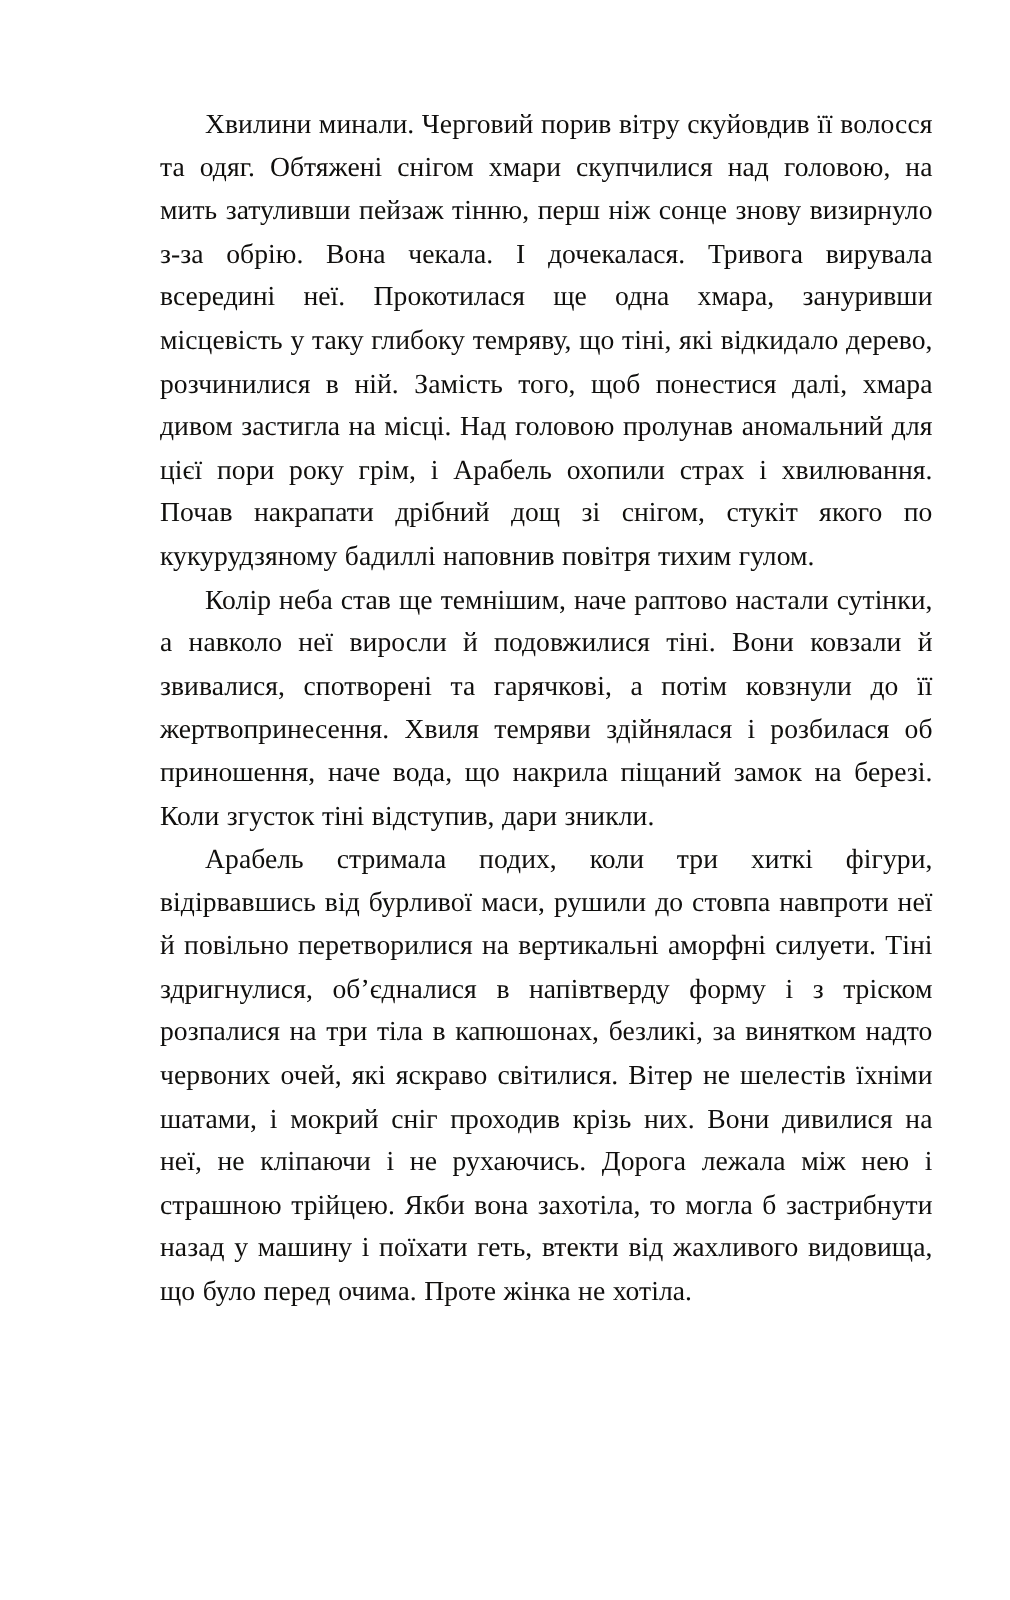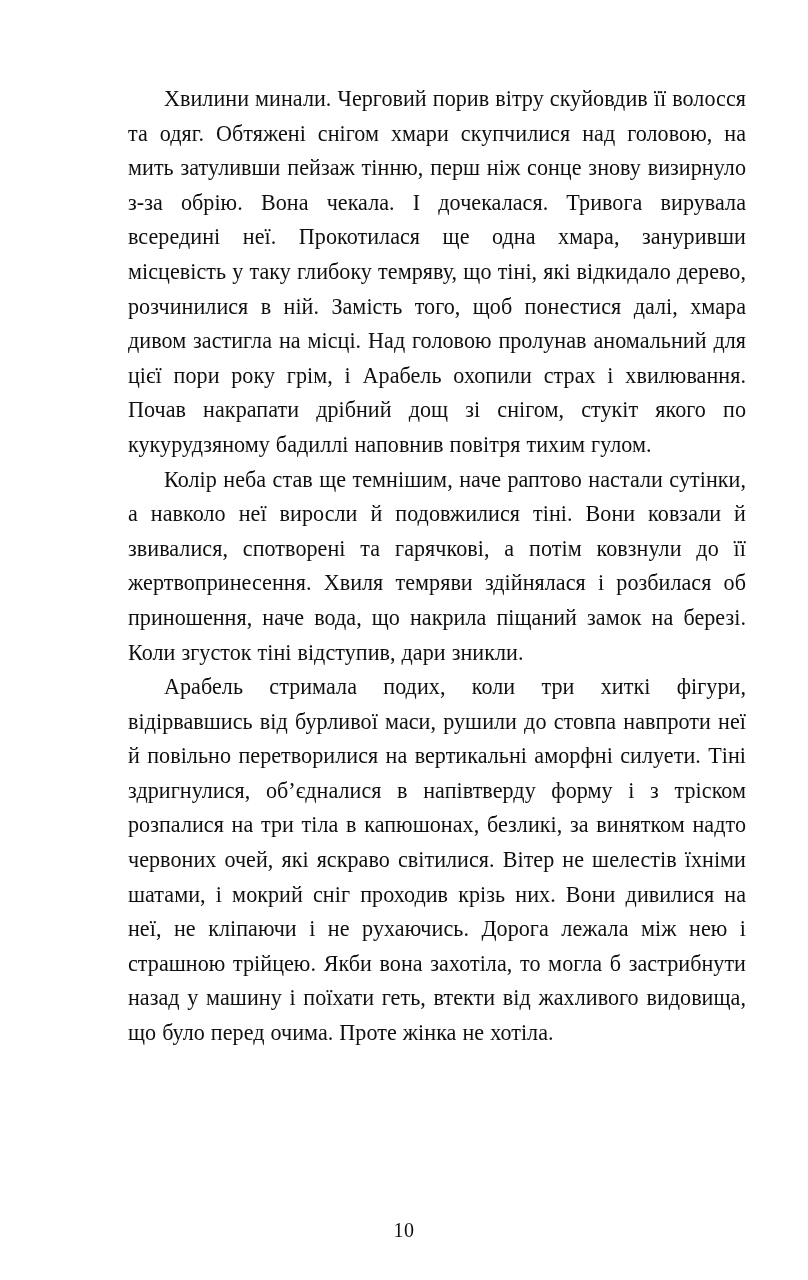--- a/index.html
+++ b/index.html
@@ -47,14 +47,13 @@
 </style>
 </head>
 <body>
 
 <div class="page">
   <div class="body-text">
     <p>Хвилини минали. Черговий порив вітру скуйовдив її волосся та одяг. Обтяжені снігом хмари скупчилися над головою, на мить затуливши пейзаж тінню, перш ніж сонце знову визирнуло з-за обрію. Вона чекала. І дочекалася. Тривога вирувала всередині неї. Прокотилася ще одна хмара, зануривши місцевість у таку глибоку темряву, що тіні, які відкидало дерево, розчинилися в ній. Замість того, щоб понестися далі, хмара дивом застигла на місці. Над головою пролунав аномальний для цієї пори року грім, і Арабель охопили страх і хвилювання. Почав накрапати дрібний дощ зі снігом, стукіт якого по кукурудзяному бадиллі наповнив повітря тихим гулом.</p>
     <p>Колір неба став ще темнішим, наче раптово настали сутінки, а навколо неї виросли й подовжилися тіні. Вони ковзали й звивалися, спотворені та гарячкові, а потім ковзнули до її жертвопринесення. Хвиля темряви здійнялася і розбилася об приношення, наче вода, що накрила піщаний замок на березі. Коли згусток тіні відступив, дари зникли.</p>
     <p>Арабель стримала подих, коли три хиткі фігури, відірвавшись від бурливої маси, рушили до стовпа навпроти неї й повільно перетворилися на вертикальні аморфні силуети. Тіні здригнулися, об’єдналися в напівтверду форму і з тріском розпалися на три тіла в капюшонах, безликі, за винятком надто червоних очей, які яскраво світилися. Вітер не шелестів їхніми шатами, і мокрий сніг проходив крізь них. Вони дивилися на неї, не кліпаючи і не рухаючись. Дорога лежала між нею і страшною трійцею. Якби вона захотіла, то могла б застрибнути назад у машину і поїхати геть, втекти від жахливого видовища, що було перед очима. Проте жінка не хотіла.</p>
   </div>
-  <div class="folio">10</div>
 </div>
 
 </body></html>

